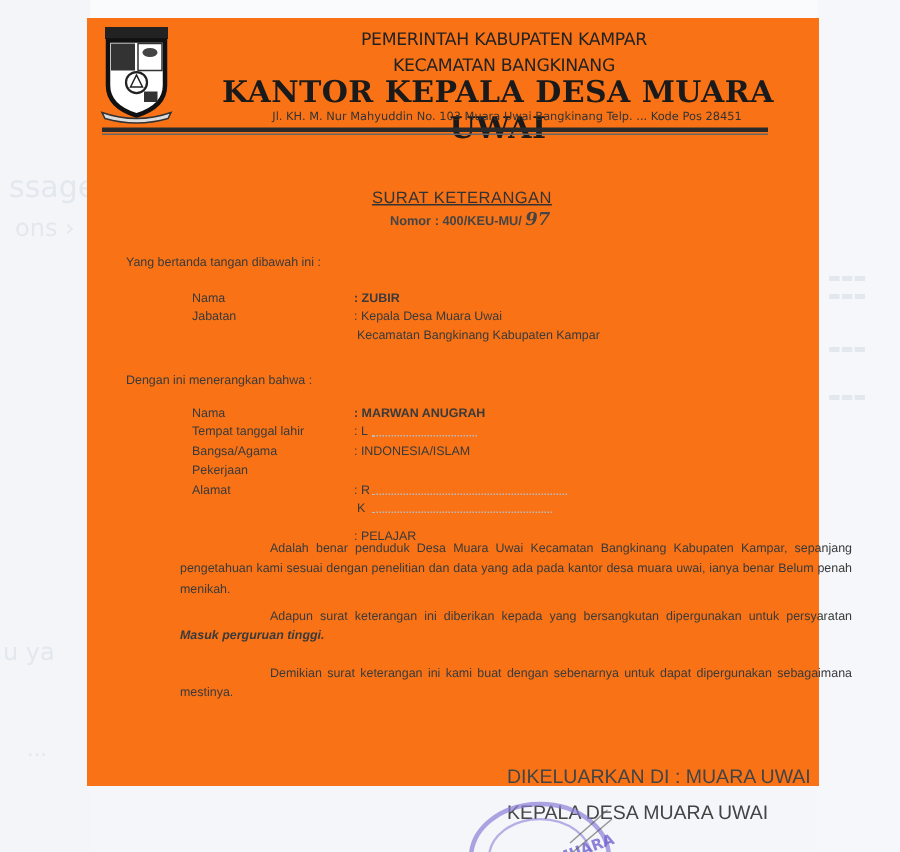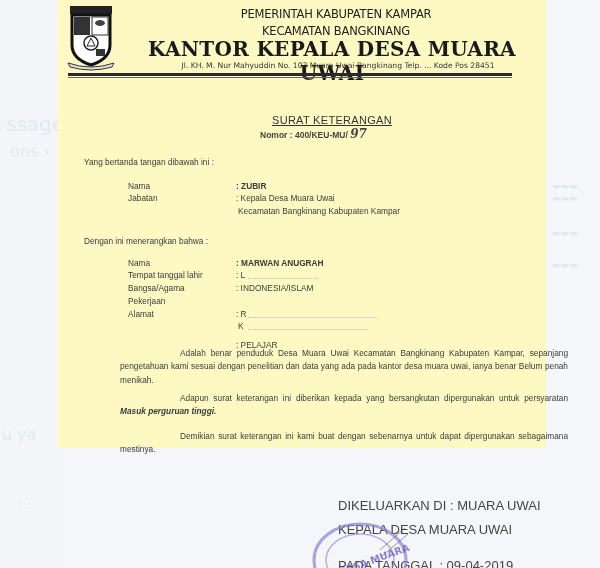--- a/index.html
+++ b/index.html
@@ -17,34 +17,34 @@
   .bg-ghost.g4 { left: 18px; top: 492px; font-size: 14px; }
   .bg-ghost.r1 { left: 552px; top: 180px; font-size: 9px; line-height: 12px; }
   .bg-ghost.r2 { left: 552px; top: 228px; font-size: 9px; }
   .bg-ghost.r3 { left: 552px; top: 260px; font-size: 9px; }
   .bg-panel { position:absolute; left:0; top:0; width:600px; height:568px; }
   .bg-panel .left-strip { position:absolute; left:0; top:0; width:60px; height:568px; background:#f3f5f9; }
   .bg-panel .right-strip { position:absolute; left:545px; top:0; width:55px; height:568px; background:#f5f7fa; }
   .bg-panel .top-strip { position:absolute; left:0; top:0; width:600px; height:70px; background:#fafbfc; }
 
   .paper {
-    position: absolute; left: 58px; top: 0; width: 488px; height: 448px;
-    background: #fef9c3;
+    position: absolute; left: 58px; top: 12px; width: 488px; height: 512px;
+    background: #f97316;
   }
   .kop { position: absolute; left: 0; top: 0; width: 488px; height: 78px; }
   .logo { position: absolute; left: 8px; top: 5px; width: 50px; height: 66px; }
   .kop-l1, .kop-l2 { position: absolute; left: 130px; width: 340px; text-align: center; font-size: 11.5px; color: #222; font-family: "DejaVu Sans", sans-serif; letter-spacing: -0.2px; }
   .kop-l1 { top: 7px; left: 118px; width: 320px; }
   .kop-l2 { top: 24px; left: 118px; width: 320px; }
   .kop-l3 { position: absolute; left: 64px; top: 37px; width: 420px; text-align: center; font-family: "DejaVu Serif", serif; font-weight: bold; font-size: 20px; color: #1a1a1a; letter-spacing: 0.3px; }
   .kop-l4 { position: absolute; left: 70px; top: 61px; width: 420px; text-align: center; font-size: 7.6px; color: #333; font-family: "DejaVu Sans", sans-serif; }
   .kop-line { position: absolute; left: 10px; top: 73px; width: 444px; height: 3px; background: #2a2a2a; }
   .kop-line2 { position: absolute; left: 10px; top: 77px; width: 444px; height: 1px; background: #666; }
 
-  .title { position: absolute; left: 190px; top: 114px; font-size: 11px; color: #333; text-decoration: underline; letter-spacing: 0.3px; margin-left: 24px; }
+  .title { position: absolute; left: 190px; top: 114px; font-size: 11px; color: #333; text-decoration: underline; letter-spacing: 0.3px; }
   .nomor { position: absolute; left: 202px; top: 127px; font-size: 8.5px; color: #444; font-weight: bold; }
   .nomor .hand { font-family: "DejaVu Serif", serif; font-style: italic; font-size: 12px; }
 
   .t { position: absolute; font-size: 8.3px; color: #3a3a3a; white-space: nowrap; }
   .b { font-weight: bold; }
   .para { position: absolute; left: 26px; width: 448px; font-size: 8.3px; color: #3a3a3a; line-height: 13.3px; text-align: justify; margin-left: 36px; }
   .para .indent { display: inline-block; width: 60px; }
   .dots { position: absolute; height: 1px; border-top: 1px dotted #bbb; }
 
   .sign { position: absolute; left: 280px; font-size: 13px; color: #444; }

